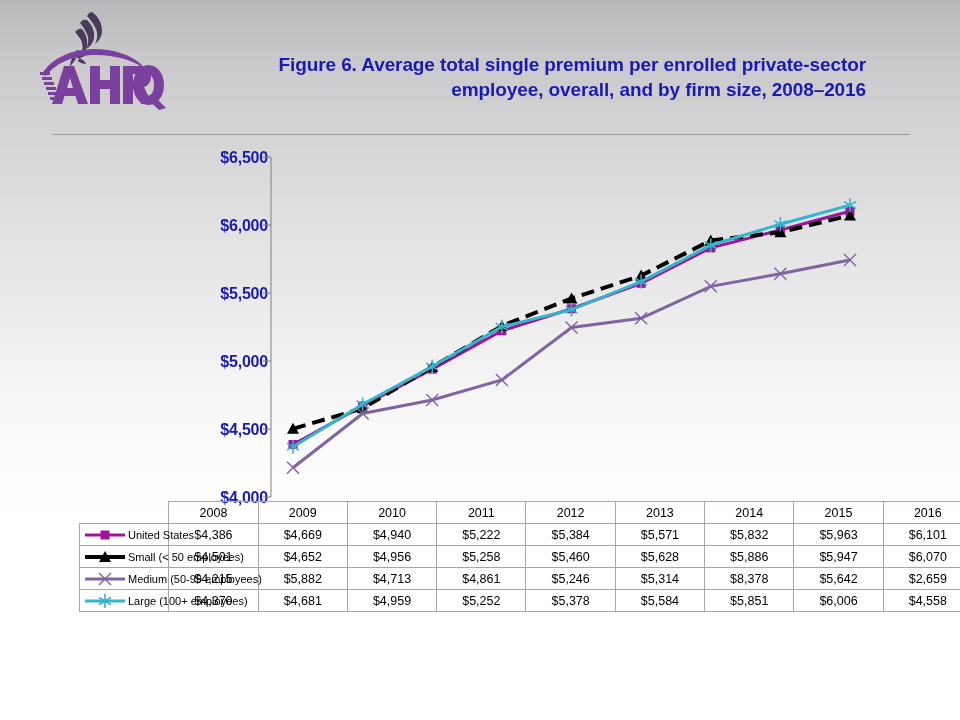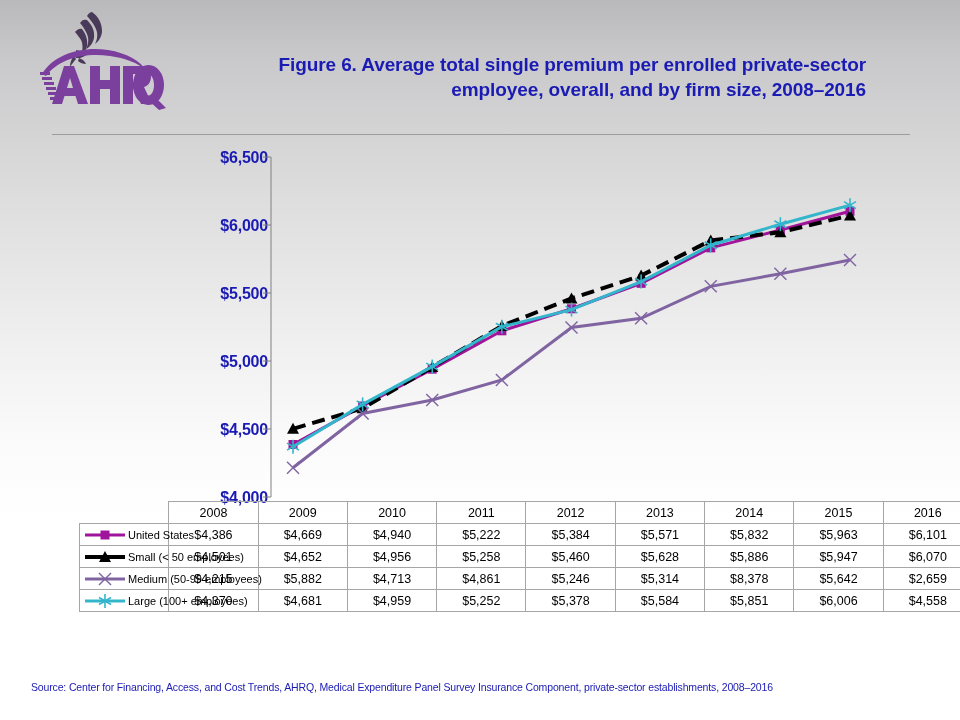--- a/index.html
+++ b/index.html
@@ -391,15 +391,14 @@
             <td class="val">$5,378</td>
             <td class="val">$5,584</td>
             <td class="val">$5,851</td>
             <td class="val">$6,006</td>
             <td class="val">$4,558</td>
           </tr>
         </tbody>
     </table>
   </div>
 
-  <div id="source">Source: Center for Financing, Access, and Cost Trends, AHRQ, Medical Expenditure Panel Survey Insurance Component, private-sector establishments, 2008–2016</div>
 
 </div>
 
 </body></html>

